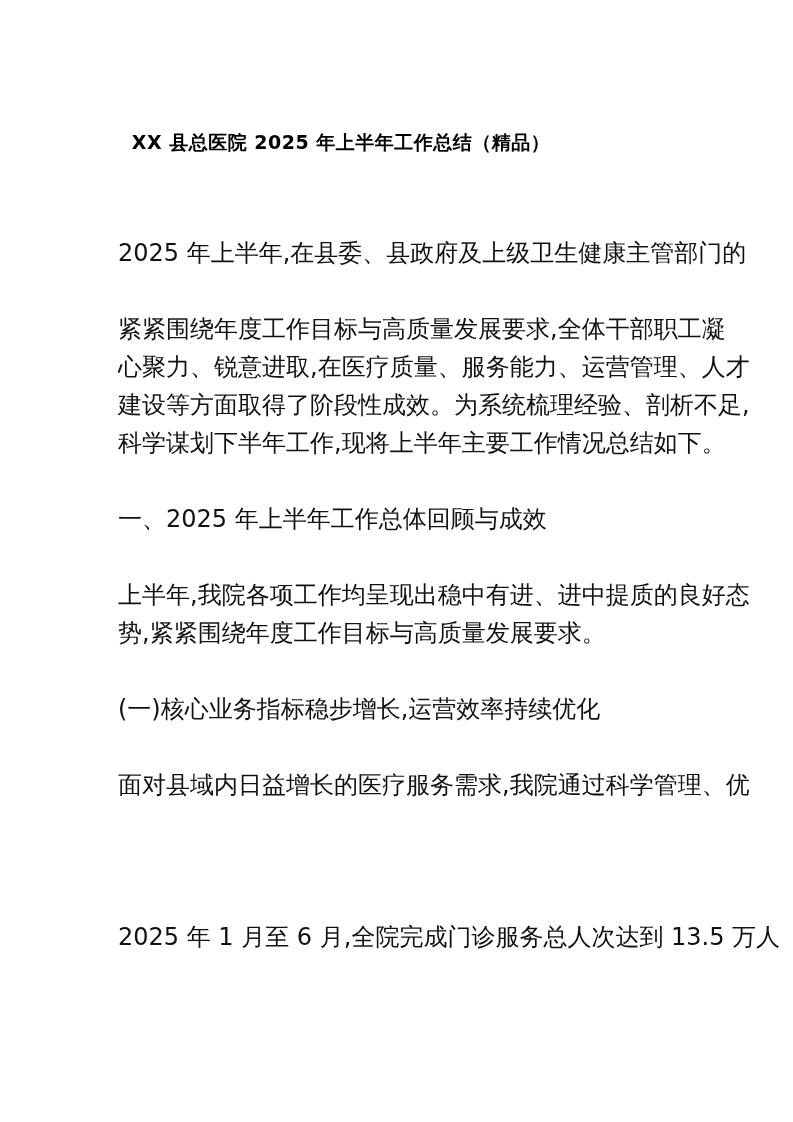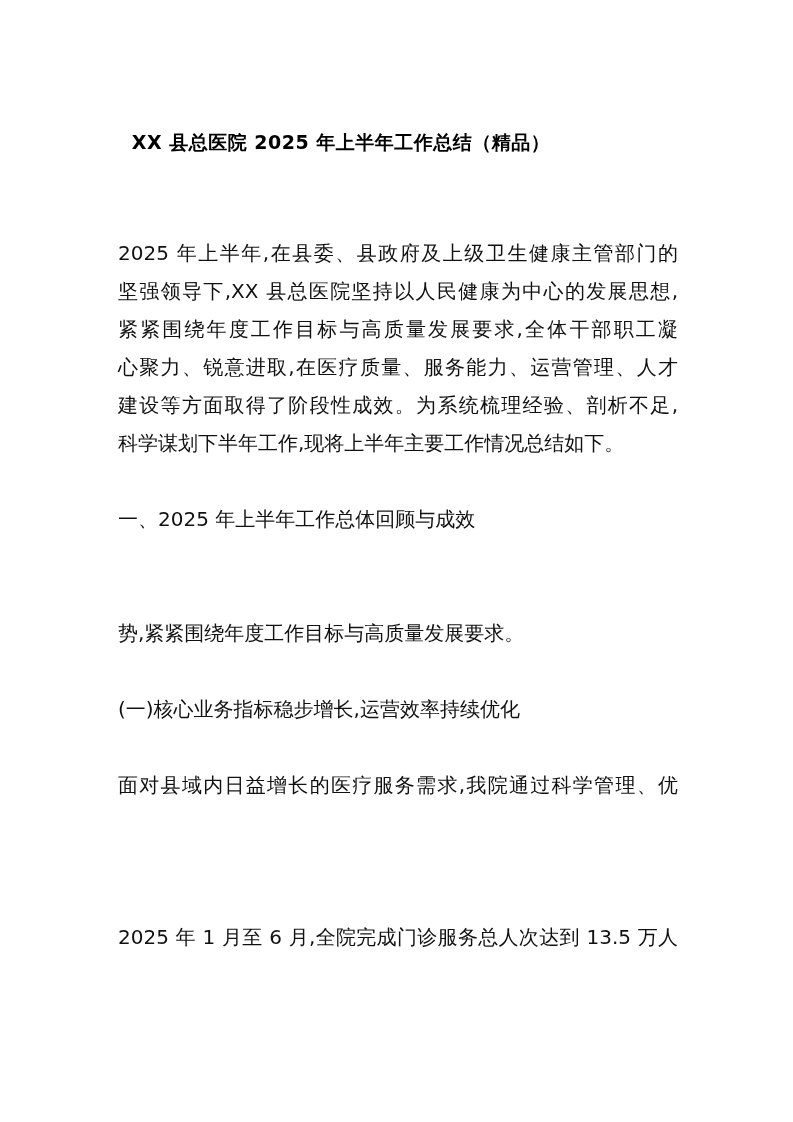--- a/index.html
+++ b/index.html
@@ -5,40 +5,40 @@
     html, body { margin: 0; padding: 0; background: #ffffff; }
     body { width: 793px; height: 1122px; position: relative; overflow: hidden; }
     .page { position: absolute; left: 0; top: 0; width: 793px; height: 1122px; background: #ffffff; }
     .title {
       position: absolute; left: 0; width: 682px; top: 130px;
       text-align: center; font-family: "DejaVu Sans", sans-serif;
       font-size: 19px; font-weight: bold; color: #000; letter-spacing: 0.5px;
     }
     .line {
       position: absolute; left: 118px; width: 560px;
-      font-family: "DejaVu Sans", sans-serif; font-size: 20px; color: #111;
+      font-family: "DejaVu Sans", sans-serif; font-size: 24px; color: #111;
       white-space: nowrap; line-height: 24px; text-align: justify; text-align-last: justify;
     }
     .line.last { text-align-last: left; }
   </style>
 </head>
 <body>
 
 <div class="page">
   <div class="title">XX 县总医院 2025 年上半年工作总结（精品）</div>
 
   <div class="line" style="top:241px">2025 年上半年,在县委、县政府及上级卫生健康主管部门的</div>
-  <div class="line" style="top:279px">坚强领导下,XX 县总医院坚持以人民健康为中心的发展思想,</div>
   <div class="line" style="top:317px">紧紧围绕年度工作目标与高质量发展要求,全体干部职工凝</div>
   <div class="line" style="top:393px">建设等方面取得了阶段性成效。为系统梳理经验、剖析不足,</div>
   <div class="line" style="top:355px">心聚力、锐意进取,在医疗质量、服务能力、运营管理、人才</div>
   <div class="line last" style="top:431px">科学谋划下半年工作,现将上半年主要工作情况总结如下。</div>
 
   <div class="line last" style="top:507px">一、2025 年上半年工作总体回顾与成效</div>
 
+  <div class="line" style="top:583px">上半年,我院各项工作均呈现出稳中有进、进中提质的良好态</div>
   <div class="line last" style="top:621px">势,紧紧围绕年度工作目标与高质量发展要求。</div>
 
   <div class="line last" style="top:697px">(一)核心业务指标稳步增长,运营效率持续优化</div>
 
   <div class="line" style="top:773px">面对县域内日益增长的医疗服务需求,我院通过科学管理、优</div>
 
   <div class="line" style="top:925px">2025 年 1 月至 6 月,全院完成门诊服务总人次达到 13.5 万人</div>
 </div>
 
 </body></html>

